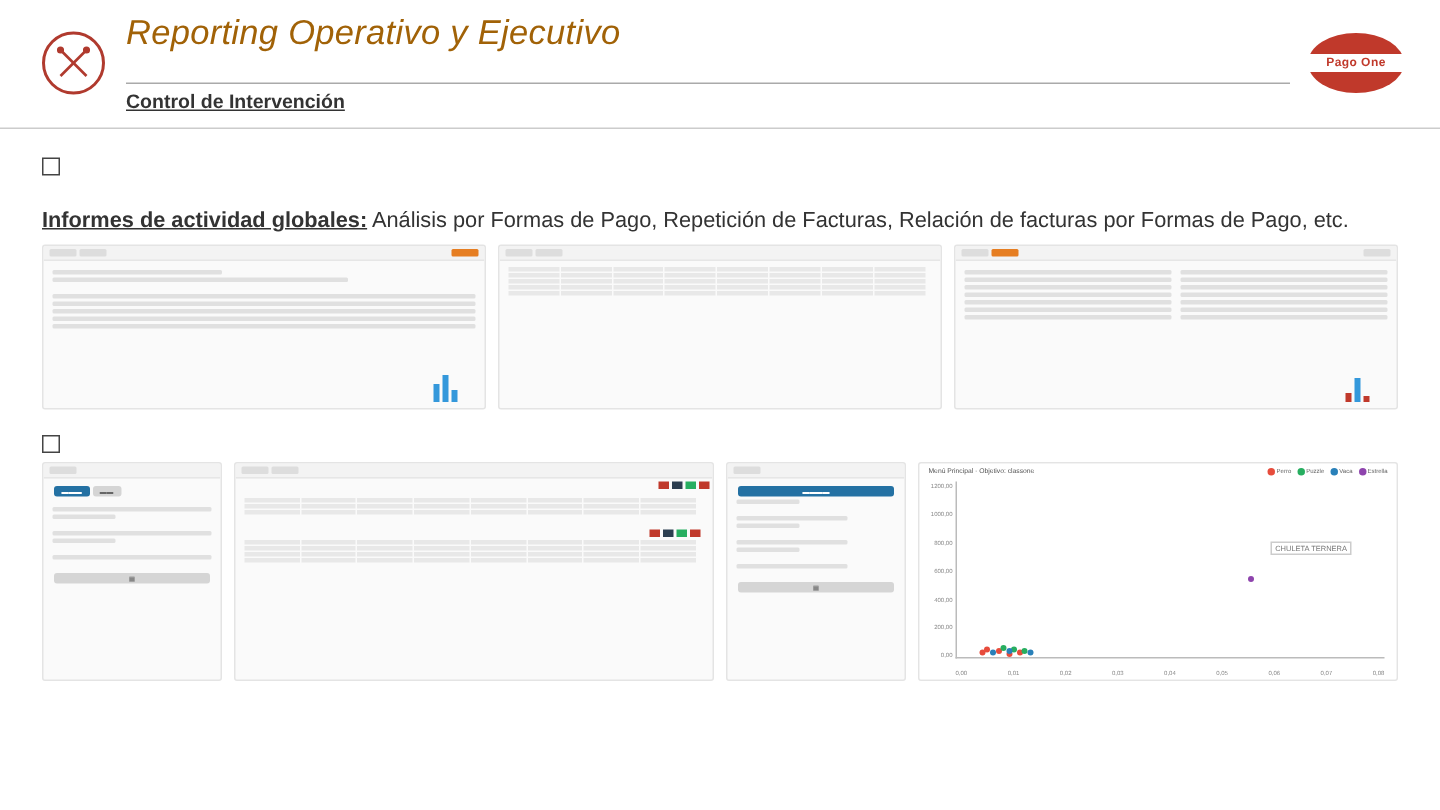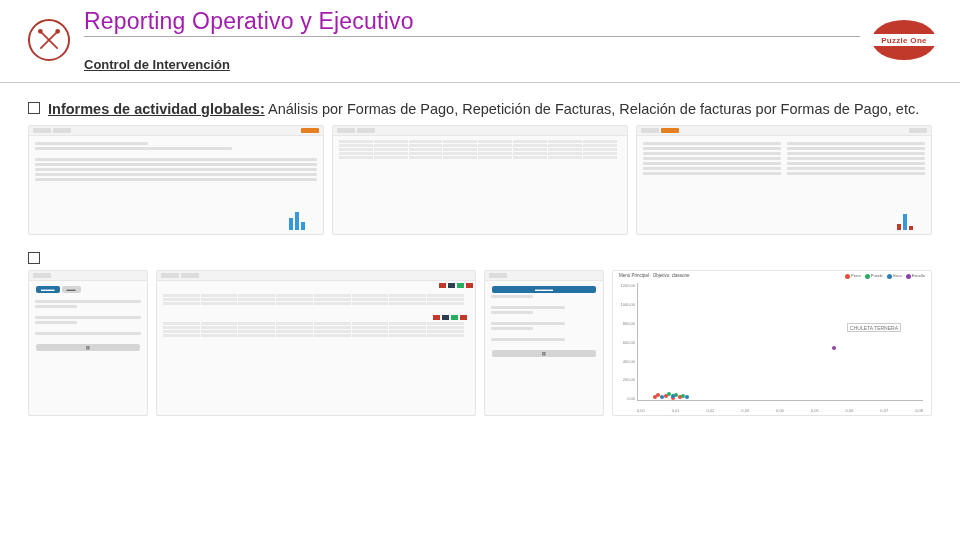--- a/index.html
+++ b/index.html
@@ -4,30 +4,30 @@
 <style>
   * { box-sizing: border-box; margin: 0; padding: 0; }
   html, body { width: 960px; height: 540px; font-family: "Segoe UI", Arial, sans-serif; background: #fff; color: #333; overflow: hidden; }
   .slide { width: 960px; height: 540px; position: relative; }
 
   
   .header { display: flex; align-items: center; padding: 8px 24px 4px 28px; }
   .logo-left { width: 42px; height: 42px; border-radius: 50%; border: 2px solid #b03a2e; position: relative; display: flex; align-items: center; justify-content: center; flex-shrink: 0; }
   .logo-left svg { width: 26px; height: 26px; }
   .title-block { margin-left: 14px; flex: 1; }
-  .title { font-size: 23px; font-weight: 400; color: #a21caf; border-bottom: 1px solid #aaa; padding-bottom: 1px; letter-spacing: .2px; }
-  .subtitle { font-size: 13px; font-weight: 700; color: #333; text-decoration: underline; margin-top: 20px; }
+  .title { font-size: 23px; font-weight: 400; color: #a16207; border-bottom: 1px solid #aaa; padding-bottom: 20px; letter-spacing: .2px; font-style: italic; }
+  .subtitle { font-size: 13px; font-weight: 700; color: #333; text-decoration: underline; margin-top: 4px; }
   .logo-right { width: 64px; height: 40px; position: relative; margin-left: 12px; }
   .logo-right .ellipse { position: absolute; inset: 0; background: #c0392b; border-radius: 50%; }
   .logo-right .stripe { position: absolute; left: 0; right: 0; top: 14px; height: 12px; background: #fff; display: flex; align-items: center; justify-content: center; font-size: 8px; font-weight: 700; color: #c0392b; letter-spacing: .3px; }
   .hr { height: 1px; background: #ccc; margin: 6px 0 10px; }
 
   
   .body { padding: 6px 28px 0; }
-  .bullet-row { display: flex; gap: 8px; font-size: 14.5px; line-height: 1.4; margin-bottom: 6px; }
+  .bullet-row { display: flex; gap: 20px; font-size: 14.5px; line-height: 1.4; margin-bottom: 6px; flex-direction: column; }
   .bullet-box { width: 12px; height: 12px; border: 1.5px solid #444; margin-top: 3px; flex-shrink: 0; position: relative; }
   .bullet-text strong { font-weight: 700; text-decoration: underline; }
 
   
   .thumbs { display: flex; gap: 8px; margin: 6px 0 14px; }
   .thumb { flex: 1; height: 110px; background: #fafafa; border: 1px solid #e4e4e4; border-radius: 2px; position: relative; overflow: hidden; font-size: 4px; color: #888; }
   .thumb .bar-top { height: 10px; background: #f3f3f3; border-bottom: 1px solid #e6e6e6; display: flex; align-items: center; gap: 2px; padding: 0 4px; }
   .thumb .bar-top .chip { width: 18px; height: 5px; background: #ddd; border-radius: 1px; }
   .thumb .bar-top .chip.accent { background: #e67e22; }
   .thumb .content { padding: 4px 6px; }
@@ -77,21 +77,21 @@
             <circle cx="20" cy="4" r="1.4" fill="#b03a2e"></circle>
           </g>
         </svg>
     </div>
     <div class="title-block">
       <div class="title">Reporting Operativo y Ejecutivo</div>
       <div class="subtitle">Control de Intervención</div>
     </div>
     <div class="logo-right">
       <div class="ellipse"></div>
-      <div class="stripe">Puzzle One</div>
+      <div class="stripe">Pago One</div>
     </div>
   </div>
   <div class="hr"></div>
 
   <div class="body">
     <div class="bullet-row">
       <span class="bullet-box"></span>
       <span class="bullet-text">
         <strong>Informes de actividad globales:</strong><span> Análisis por Formas de Pago, Repetición de Facturas, Relación de facturas por Formas de Pago, etc.</span>
       </span>

